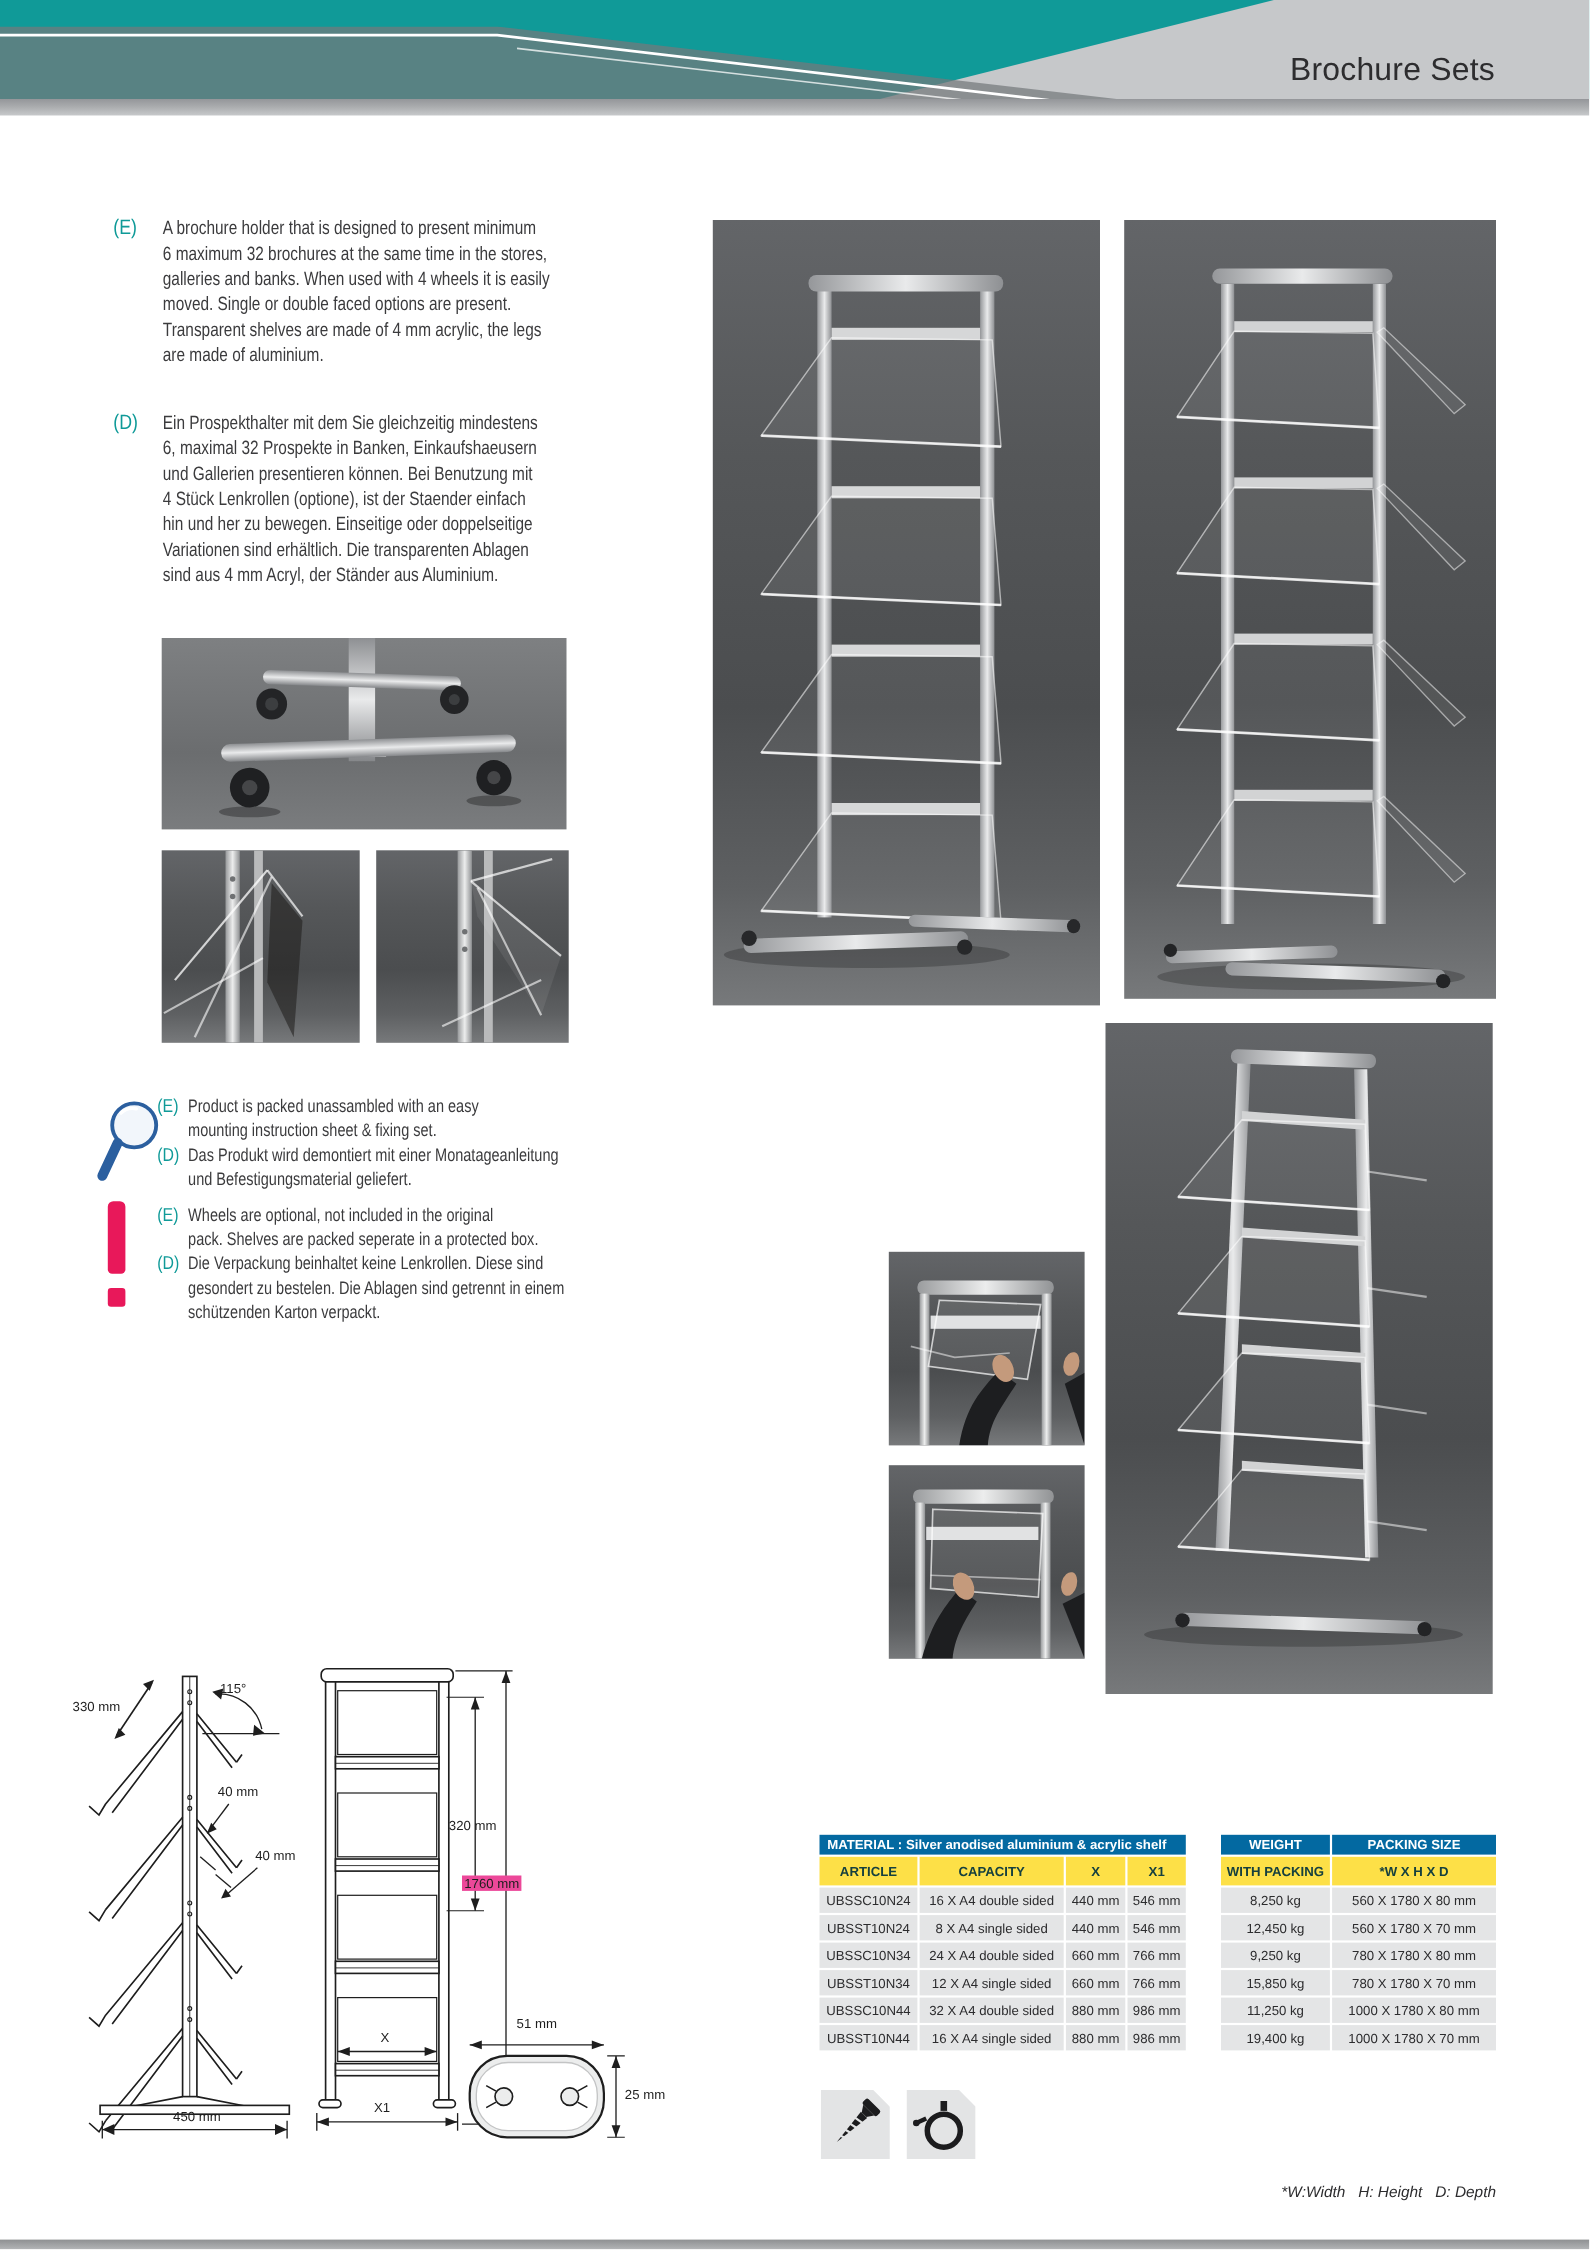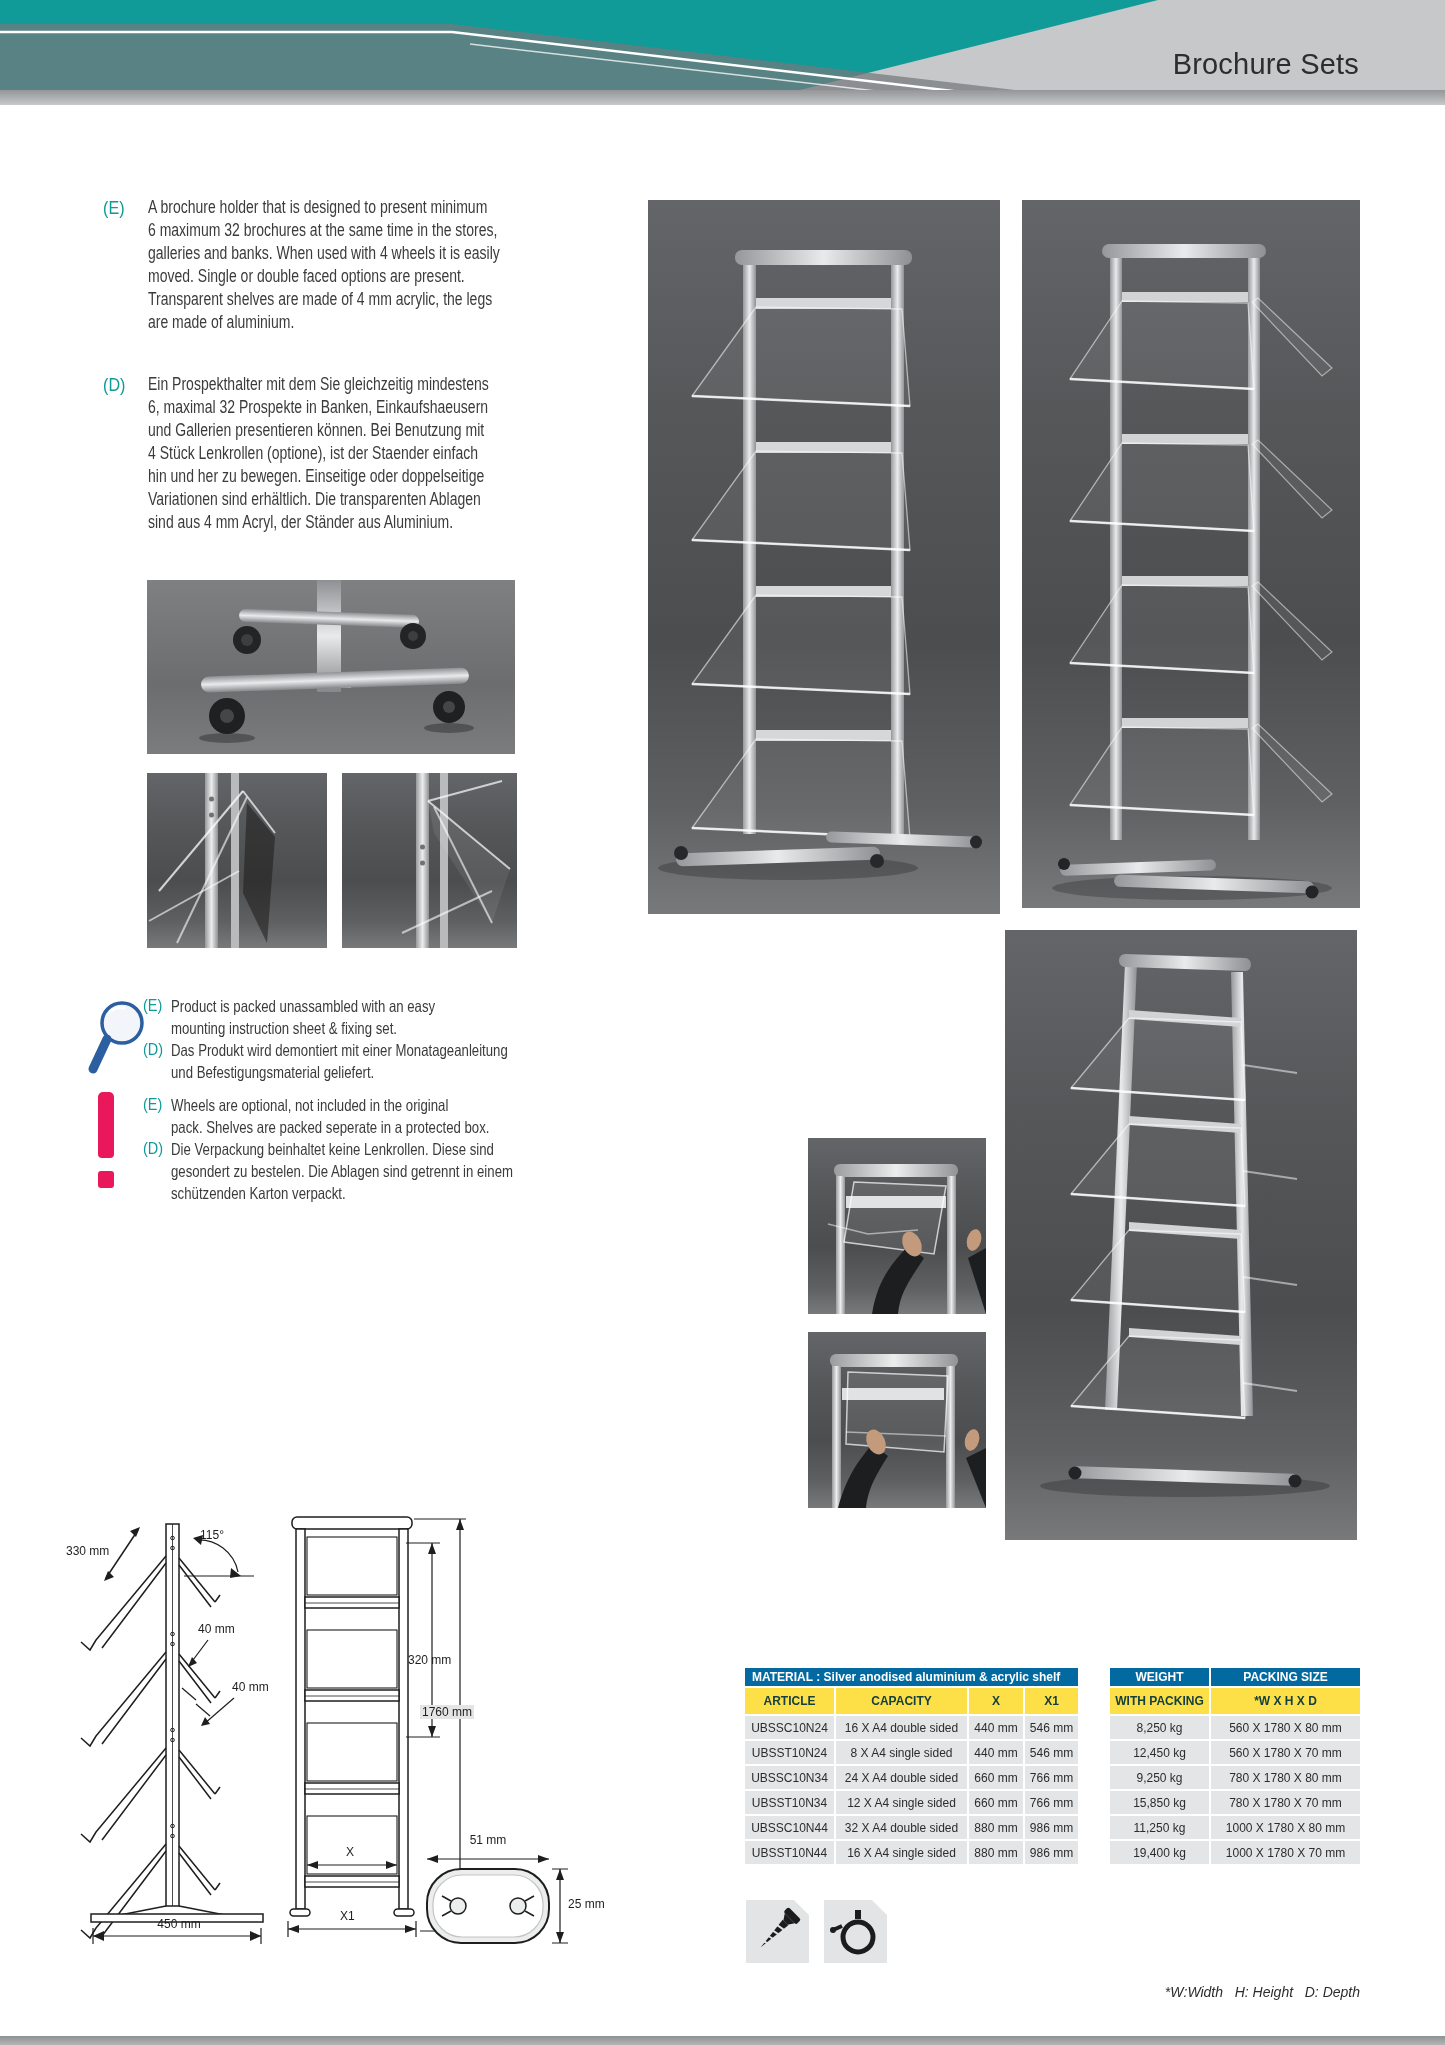--- a/index.html
+++ b/index.html
@@ -50,21 +50,21 @@
   #photo-hands-top{left:808px;top:1138px;width:178px;height:176px;}
   #photo-hands-bottom{left:808px;top:1332px;width:178px;height:176px;}
 
   
   .drawing{position:absolute;}
   .dim{position:absolute;font-size:12px;color:#1e1e1e;white-space:nowrap;}
   #drawing-side{left:62px;top:1518px;width:235px;height:478px;}
   #drawing-front{left:280px;top:1513px;width:205px;height:448px;}
   #drawing-profile{left:420px;top:1833px;width:195px;height:122px;}
   .dim-c{text-align:center;}
-  .dim-bg{background:#e5e5e5;padding:0 2px;}
+  .dim-bg{background:#ec4899;padding:0 2px;}
 
   
   .tbl{position:absolute;display:grid;gap:2px;}
   #tbl-left{left:745px;top:1668px;width:333px;grid-template-columns:89px 131px 54px 53px;
             grid-template-rows:18px 26px repeat(6,23px);}
   #tbl-right{left:1110px;top:1668px;width:300px;grid-template-columns:99px 149px;
              grid-template-rows:18px 26px repeat(6,23px);}
   .th1{background:#0369a1;color:#fff;font-size:12px;font-weight:bold;display:flex;align-items:center;}
   .th1.pad{padding-left:7px;}
   .th1.ctr,.th2,.td{display:flex;align-items:center;justify-content:center;}

